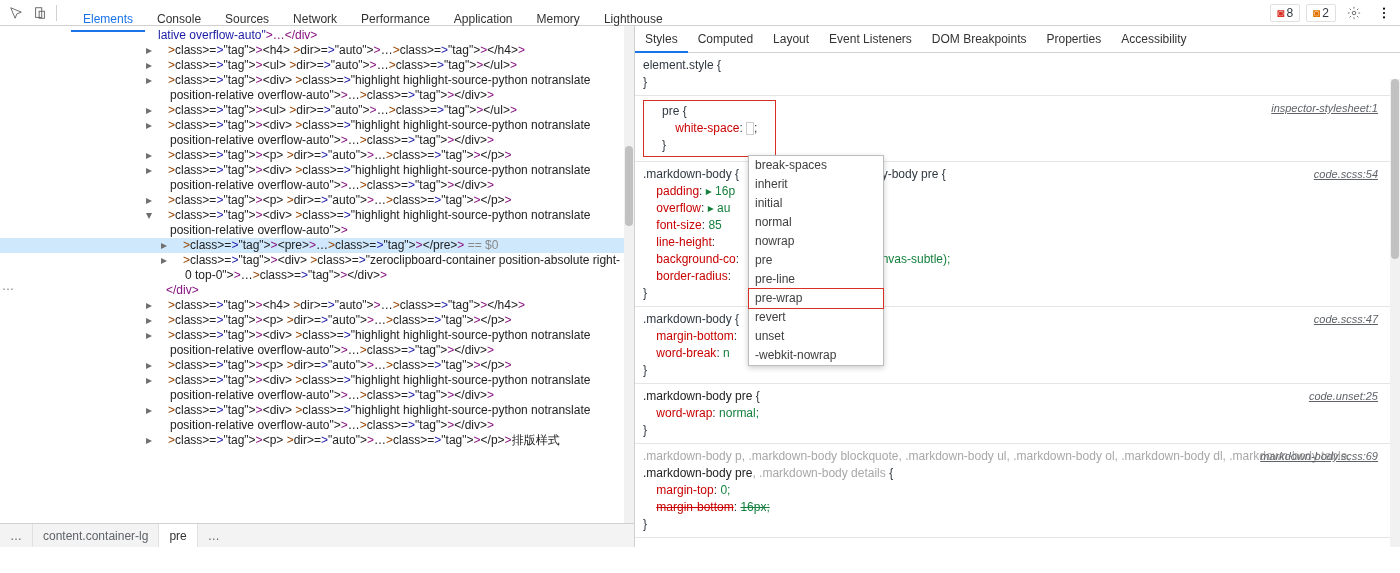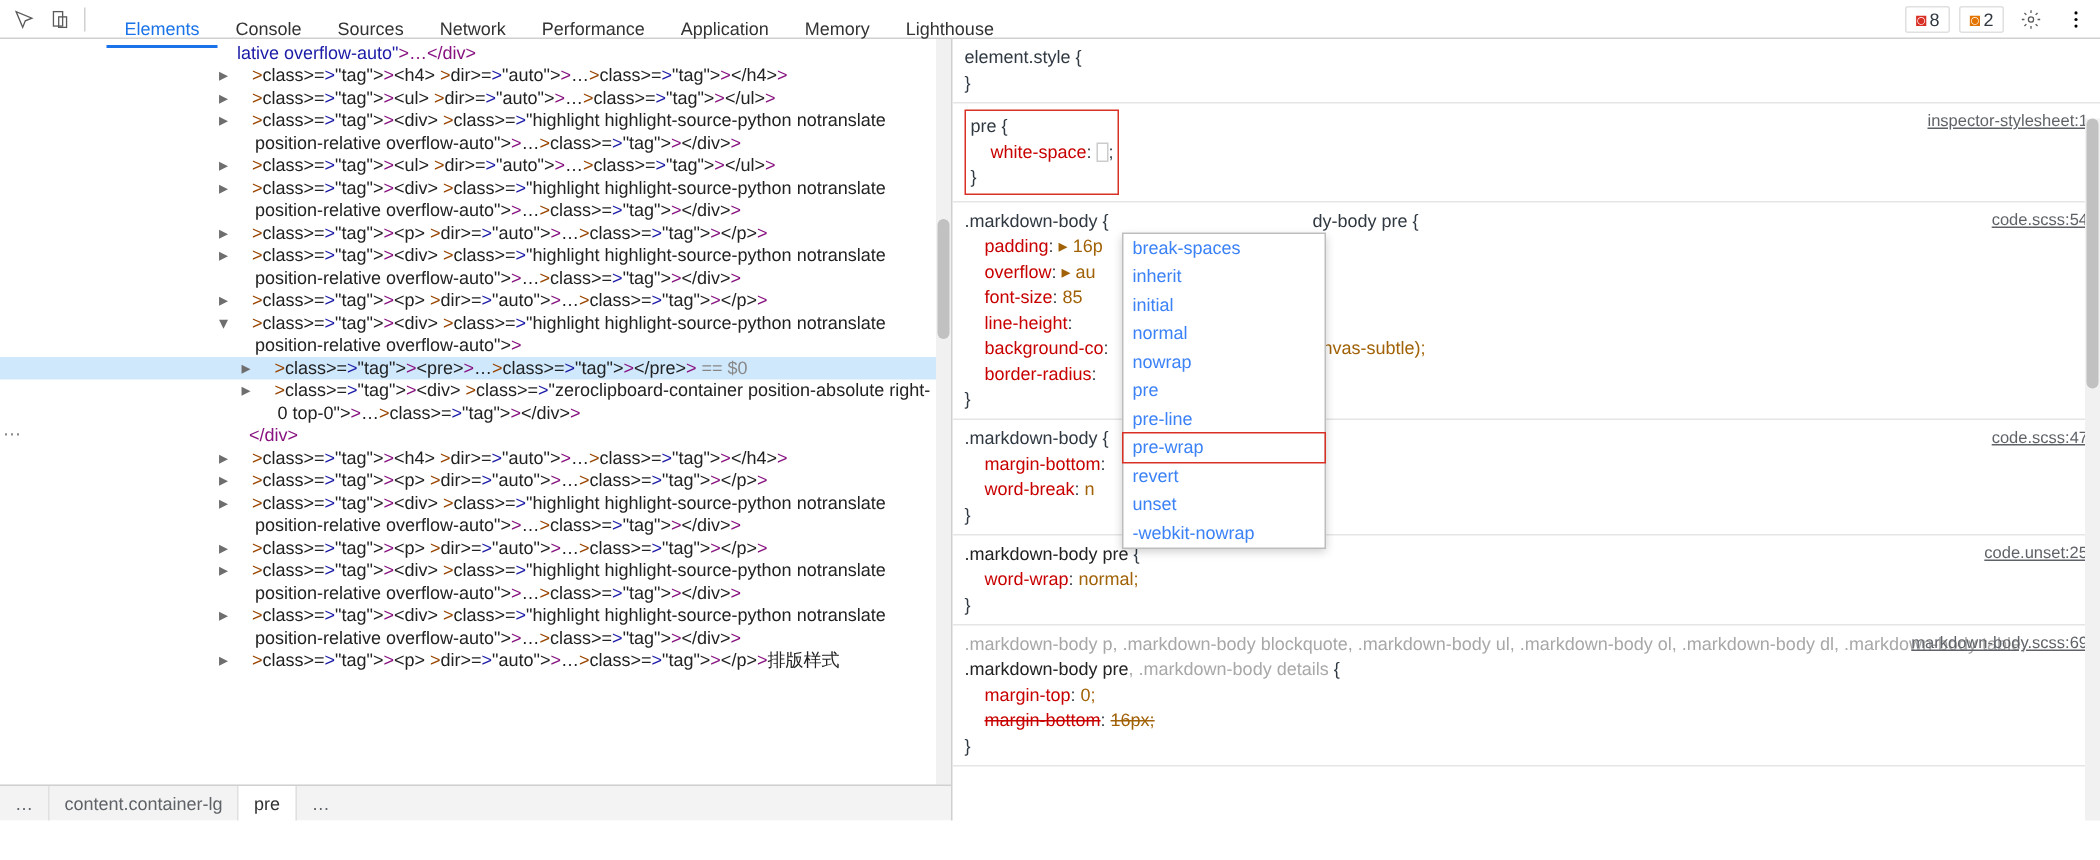--- a/index.html
+++ b/index.html
@@ -37,30 +37,30 @@
 .styles-panel{flex:1;display:flex;flex-direction:column;overflow:hidden;}
 .styles-tabs{display:flex;height:27px;border-bottom:1px solid #d0d0d0;}
 .s-tab{padding:0 10px;height:27px;line-height:27px;color:#333;cursor:pointer;}
 .s-tab.active{border-bottom:2px solid #1a73e8;color:#333;}
 .filter-row{display:flex;align-items:center;height:26px;border-bottom:1px solid #e5e5e5;}
 .filter-input{flex:1;border:none;padding:0 10px;height:24px;font-size:12px;color:#5f6368;outline:none;}
 .fr-btn{padding:0 6px;color:#555;height:26px;line-height:26px;font-family:Consolas,monospace;font-size:11px;}
 .fr-icn{width:24px;height:26px;display:flex;align-items:center;justify-content:center;color:#555;}
 .rules{flex:1;overflow:hidden;font-family:Consolas,Menlo,monospace;font-size:12px;line-height:17px;padding:0;position:relative;}
 .rule{border-bottom:1px solid #e5e5e5;padding:4px 8px 4px 8px;position:relative;}
-.rule .src{position:absolute;right:8px;top:4px;color:#5f6368;text-decoration:underline;font-size:11px;}
+.rule .src{position:absolute;right:22px;top:4px;color:#5f6368;text-decoration:underline;font-size:11px;font-style:italic;}
 .sel{color:#222;}
 .prop{color:#c80000;}
-.val{color:#a16207;}
+.val{color:#15803d;}
 .strike{text-decoration:line-through;}
 .fade{color:#a8a8a8;}
 .editbox{display:inline-block;border:1px solid #ccc;width:8px;height:13px;vertical-align:middle;}
-.redbox{border:1px solid #d93025;padding:2px 3px;display:inline-block;}
+.redbox{border:1px solid #d93025;padding:2px 18px;display:inline-block;}
 .autocomplete{position:absolute;left:748px;top:155px;width:136px;background:#fff;border:1px solid #bdbdbd;box-shadow:0 2px 6px rgba(0,0,0,0.2);font-family:Consolas,Menlo,monospace;font-size:12px;z-index:10;}
-.ac-item{padding:1px 6px;line-height:17px;color:#3b82f6;}
+.ac-item{padding:1px 6px;line-height:17px;color:#404040;}
 .ac-item.sel{border:1px solid #d93025;margin:-1px;}
 .styles-scroll{position:absolute;right:0;top:53px;width:10px;bottom:0;background:#f1f1f1;}
 .styles-scroll .thumb{position:absolute;left:1px;width:8px;background:#c1c1c1;border-radius:4px;}
 </style>
 </head>
 <body>
 
 <div class="top-toolbar">
   <div class="top-left">
     <div class="tb-icon">
@@ -141,20 +141,29 @@
       </div>
     <div class="crumbs" id="crumbs">
         <div class="crumb first">…</div>
         <div class="crumb">content.container-lg</div>
         <div class="crumb active">pre</div>
         <div class="crumb">…</div>
       </div>
   </div>
 
   <div class="styles-panel">
+    <div class="styles-tabs" id="styles-tabs">
+        <div class="s-tab active">Styles</div>
+        <div class="s-tab">Computed</div>
+        <div class="s-tab">Layout</div>
+        <div class="s-tab">Event Listeners</div>
+        <div class="s-tab">DOM Breakpoints</div>
+        <div class="s-tab">Properties</div>
+        <div class="s-tab">Accessibility</div>
+      </div>
     <div class="rules" id="rules">
         <div class="rule"><span class="">element.style</span> {<br>}</div>
         <div class="rule"><span class="src">inspector-stylesheet:1</span><span class="redbox"><span class="">pre</span> {<br>&nbsp;&nbsp;&nbsp;&nbsp;<span class="prop">white-space</span>: <span class="editbox"></span>;<br>}</span></div>
         <div class="rule"><span class="src">code.scss:54</span><span class="">.markdown-body</span> {<span style="position:absolute;left:240px;">dy-body pre {</span><br>&nbsp;&nbsp;&nbsp;&nbsp;<span class="prop ">padding</span>: <span class="val ">▸ 16p</span><br>&nbsp;&nbsp;&nbsp;&nbsp;<span class="prop ">overflow</span>: <span class="val ">▸ au</span><br>&nbsp;&nbsp;&nbsp;&nbsp;<span class="prop ">font-size</span>: <span class="val ">85</span><br>&nbsp;&nbsp;&nbsp;&nbsp;<span class="prop ">line-height</span>: <span class="val "></span><br>&nbsp;&nbsp;&nbsp;&nbsp;<span class="prop ">background-co</span>: <span class="val "></span><span style="position:absolute;left:240px;" class="val">anvas-subtle);</span><br>&nbsp;&nbsp;&nbsp;&nbsp;<span class="prop ">border-radius</span>: <span class="val "></span><br>}</div>
         <div class="rule"><span class="src">code.scss:47</span><span class="">.markdown-body</span> {<br>&nbsp;&nbsp;&nbsp;&nbsp;<span class="prop ">margin-bottom</span>: <span class="val "></span><br>&nbsp;&nbsp;&nbsp;&nbsp;<span class="prop ">word-break</span>: <span class="val ">n</span><br>}</div>
         <div class="rule"><span class="src">code.unset:25</span><span class=""><span style="color:#222">.markdown-body pre</span></span> {<br>&nbsp;&nbsp;&nbsp;&nbsp;<span class="prop ">word-wrap</span>: <span class="val ">normal;</span><br>}</div>
         <div class="rule"><span class="src">markdown-body.scss:69</span><span class="fade">.markdown-body p, .markdown-body blockquote, .markdown-body ul, .markdown-body ol, .markdown-body dl, .markdown-body table, <span style="color:#222">.markdown-body pre</span>, .markdown-body details</span> {<br>&nbsp;&nbsp;&nbsp;&nbsp;<span class="prop ">margin-top</span>: <span class="val ">0;</span><br>&nbsp;&nbsp;&nbsp;&nbsp;<span class="prop strike">margin-bottom</span>: <span class="val strike">16px;</span><br>}</div>
       </div>
     <div class="styles-scroll">
         <div class="thumb" style="top:0;height:180px;"></div>

